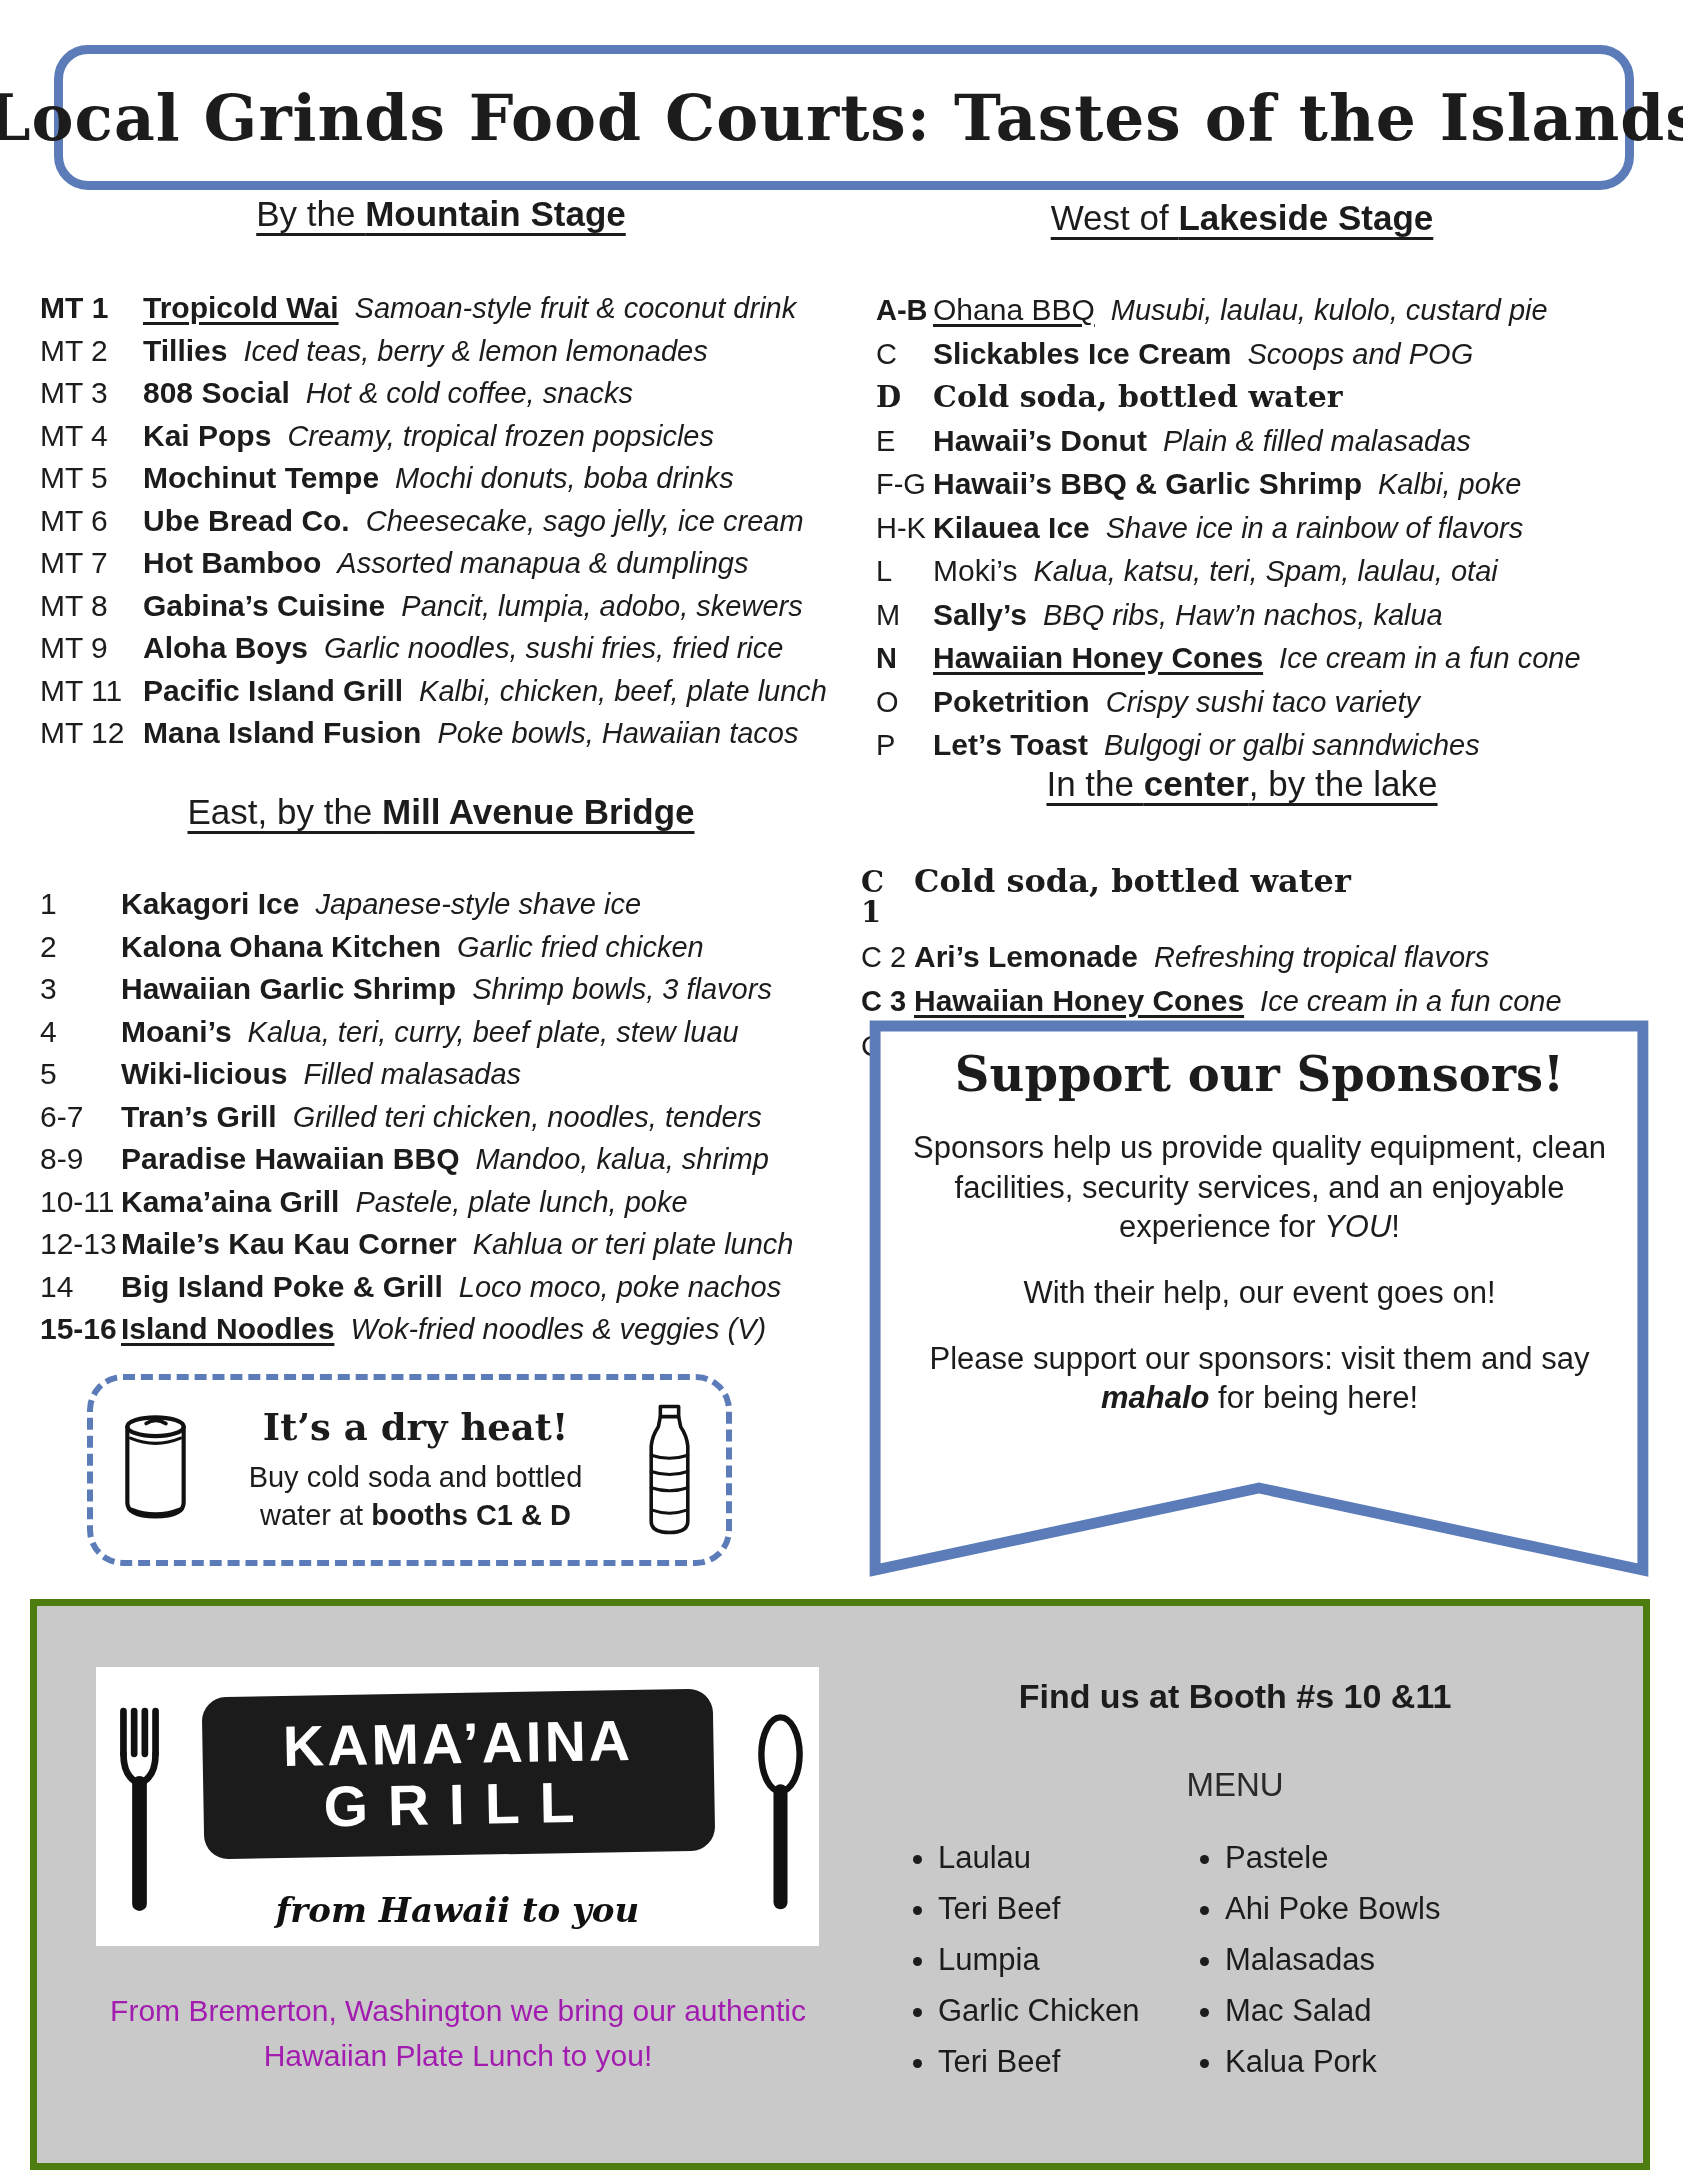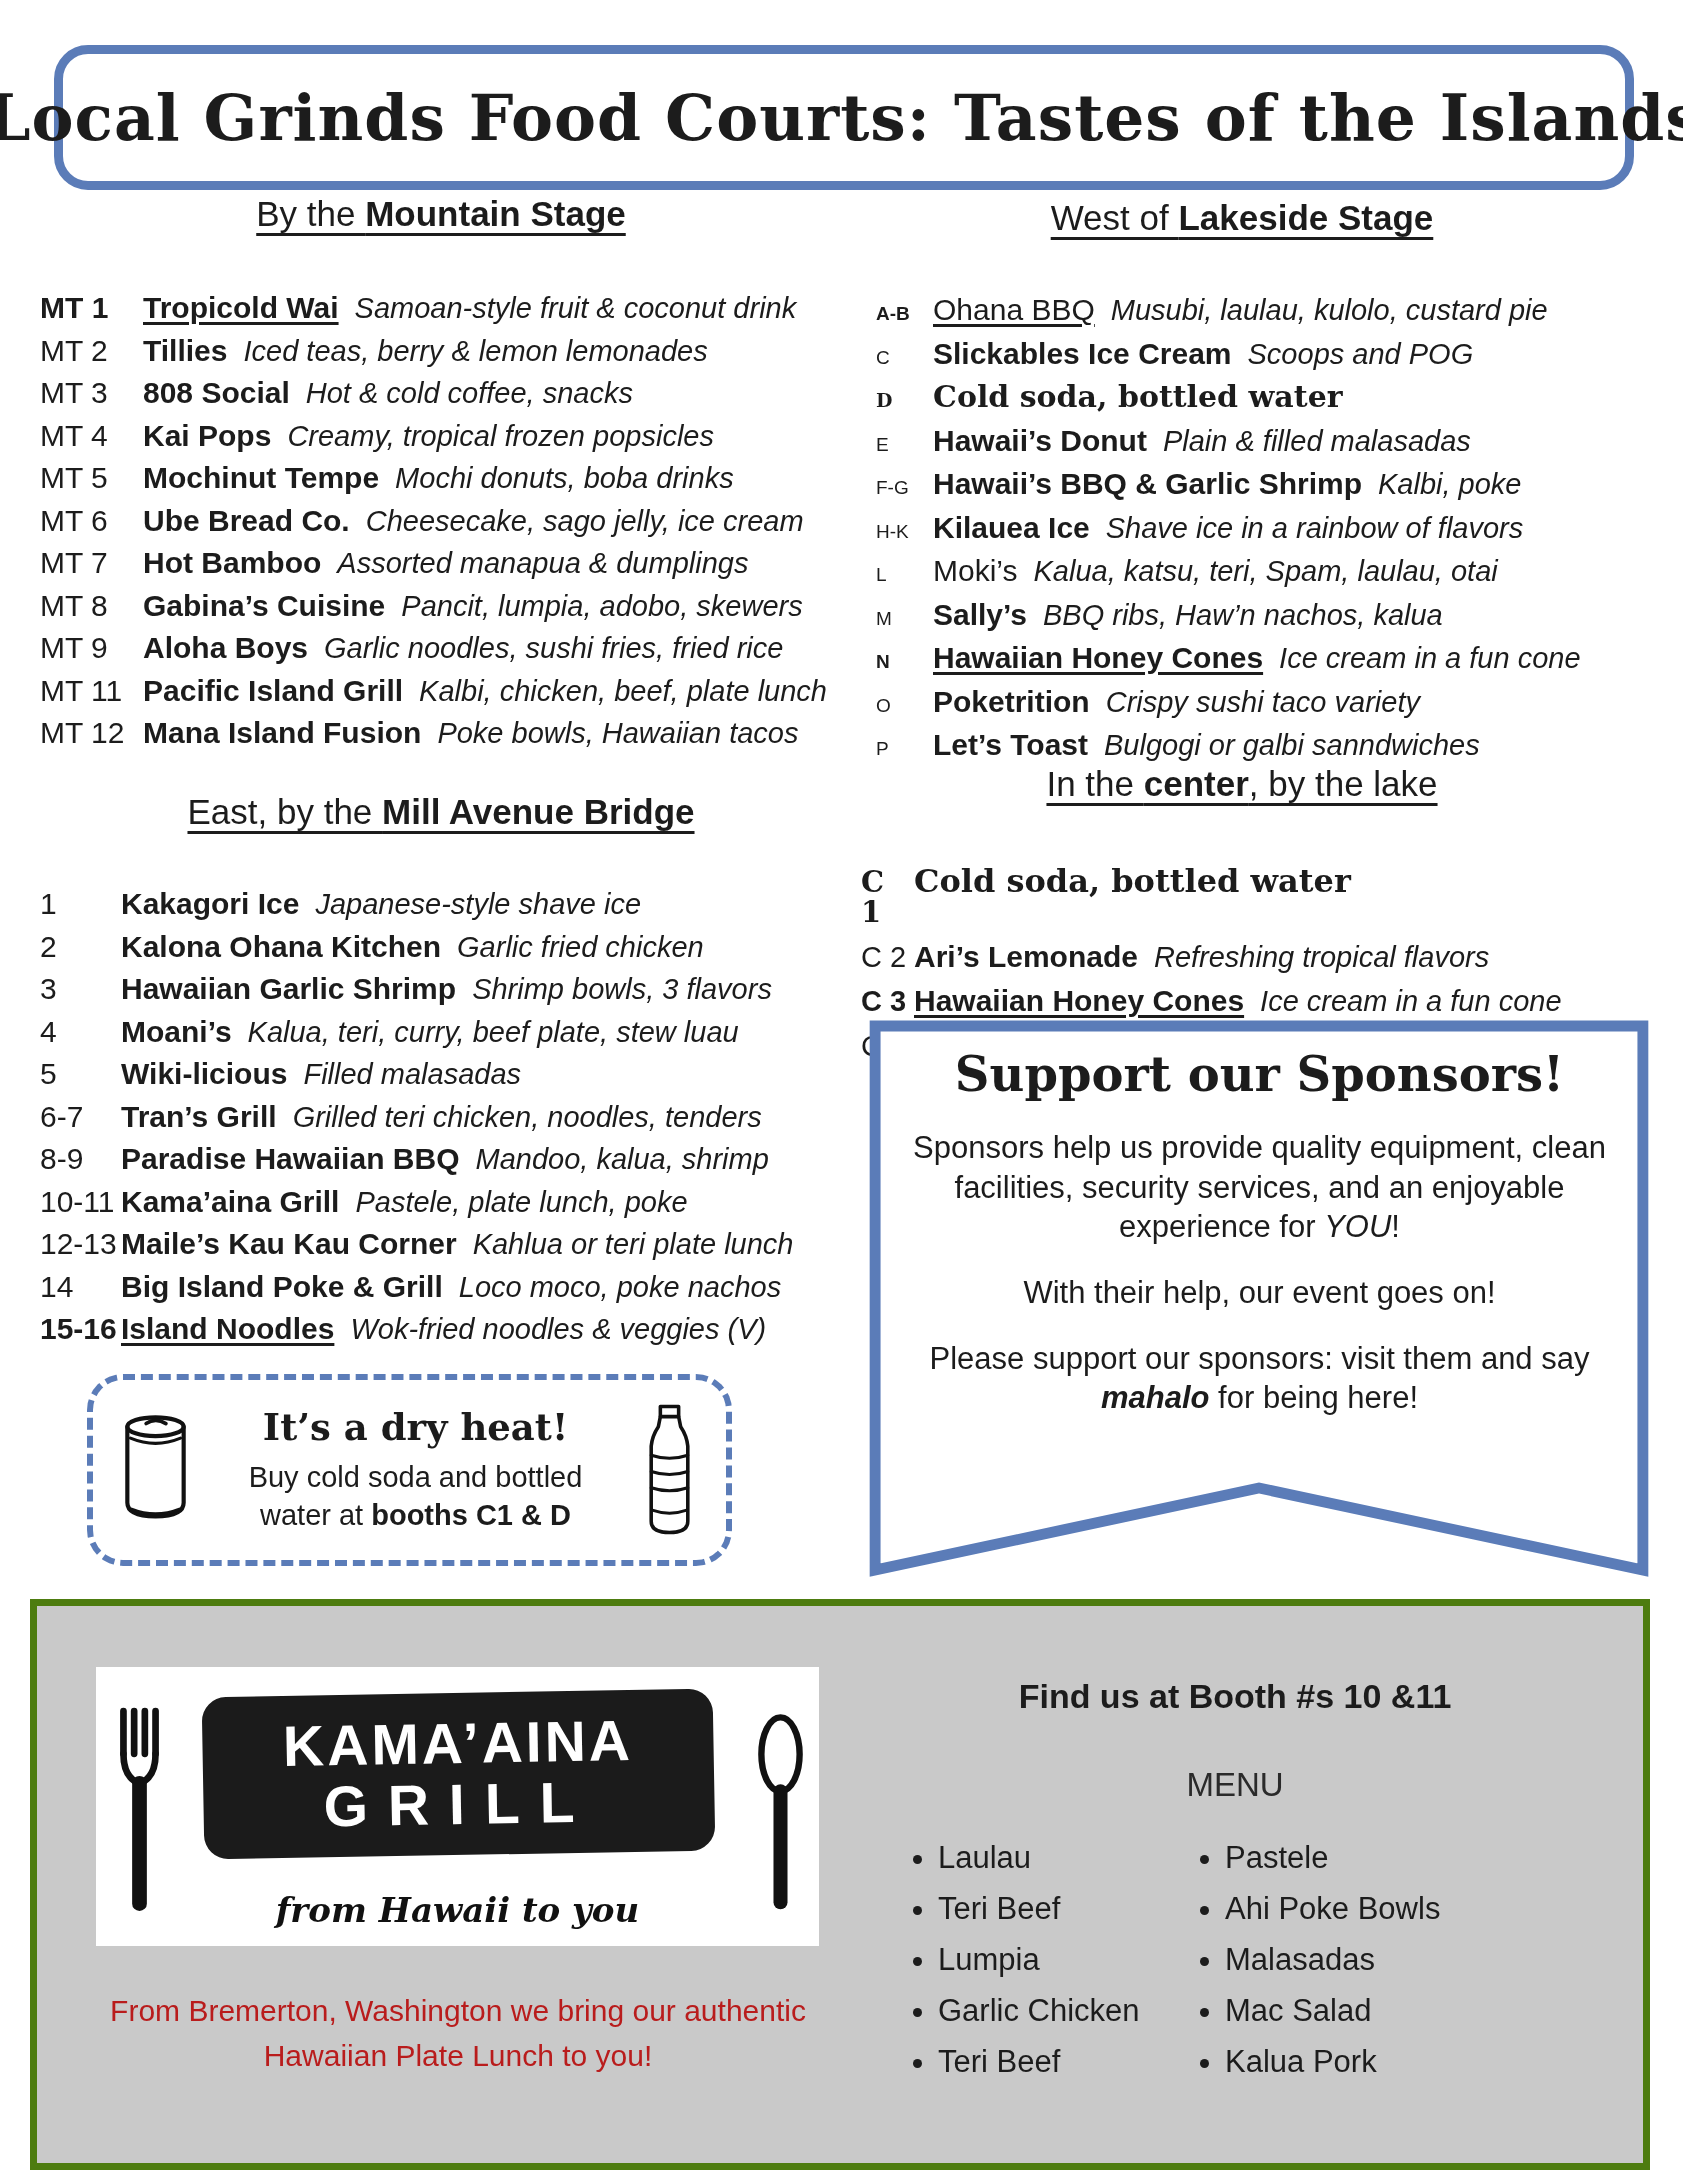--- a/index.html
+++ b/index.html
@@ -29,21 +29,21 @@
   .name{font-weight:bold;font-size:30px;margin-right:16px;white-space:nowrap;}
   .desc{font-style:italic;font-size:29px;white-space:nowrap;}
   .code.b{font-weight:bold;}
   .name.r{font-weight:normal;}
   .name.u{text-decoration:underline;text-underline-offset:4px;text-decoration-thickness:2.5px;}
   .code.fancy,.name.fancy{font-family:"DejaVu Serif",serif;font-weight:bold;font-size:32px;}
   .pos-list-mountain{left:40px;top:273px;width:802px;}
   .pos-list-east{left:40px;top:869px;width:802px;}
   .pos-list-east .code{flex-basis:81px;}
   .pos-list-lakeside{left:876px;top:275px;width:792px;}
-  .pos-list-lakeside .code{flex-basis:57px;font-size:19px;}
+  .pos-list-lakeside .code{flex-basis:57px;font-size:29px;}
   .pos-list-lakeside .name{font-size:30px;}
   .pos-list-lakeside .row{margin-bottom:12px;}
   .pos-list-center{left:861px;top:846px;width:792px;}
   .pos-list-center .code{flex-basis:53px;font-size:29px;}
   .pos-list-center .row{margin-bottom:13px;}
 
   
   .dry-box{position:absolute;left:87px;top:1374px;width:645px;height:192px;
            border:6px dashed #5b7cb8;border-radius:36px;box-sizing:border-box;
            display:flex;align-items:center;justify-content:center;padding:0 26px;background:#fff;}
@@ -68,21 +68,21 @@
   .logo-plate{position:absolute;left:107px;top:26px;width:511px;height:162px;background:#1b1b1b;
               border-radius:24px;display:flex;flex-direction:column;align-items:center;justify-content:center;
               transform:rotate(-1deg);}
   .logo-line1{color:#fff;font-weight:bold;font-size:57px;letter-spacing:3px;line-height:1;font-family:"Liberation Sans",sans-serif;}
   .logo-line2{color:#fff;font-weight:bold;font-size:57px;letter-spacing:20px;line-height:1;margin-top:4px;}
   .logo-script{position:absolute;left:0;bottom:16px;width:100%;text-align:center;
                font-family:"DejaVu Serif",serif;font-style:italic;font-weight:bold;font-size:34px;color:#111;}
   .logo-fork{position:absolute;left:16px;top:36px;}
   .logo-spoon{position:absolute;right:12px;top:44px;}
   .ad-tagline{position:absolute;left:30px;top:382px;width:782px;text-align:center;
-              font-size:30px;line-height:1.5;color:#b91c1c;}
+              font-size:30px;line-height:1.5;color:#a21caf;}
   .booth-line{position:absolute;left:822px;top:71px;width:752px;text-align:center;
               font-size:34px;font-weight:bold;}
   .menu-title{position:absolute;left:822px;top:160px;width:752px;text-align:center;font-size:33px;color:#2a2a2a;}
   .menu-col{position:absolute;top:234px;margin:0;padding-left:42px;font-size:31px;list-style:disc;}
   .menu-col li{margin-bottom:15px;}
   .menu-col.c1{left:859px;}
   .menu-col.c2{left:1146px;}
 
   svg.icon path, svg.icon rect, svg.icon ellipse, svg.icon line{fill:none;stroke:#111;stroke-linecap:round;stroke-linejoin:round;}
 </style>

